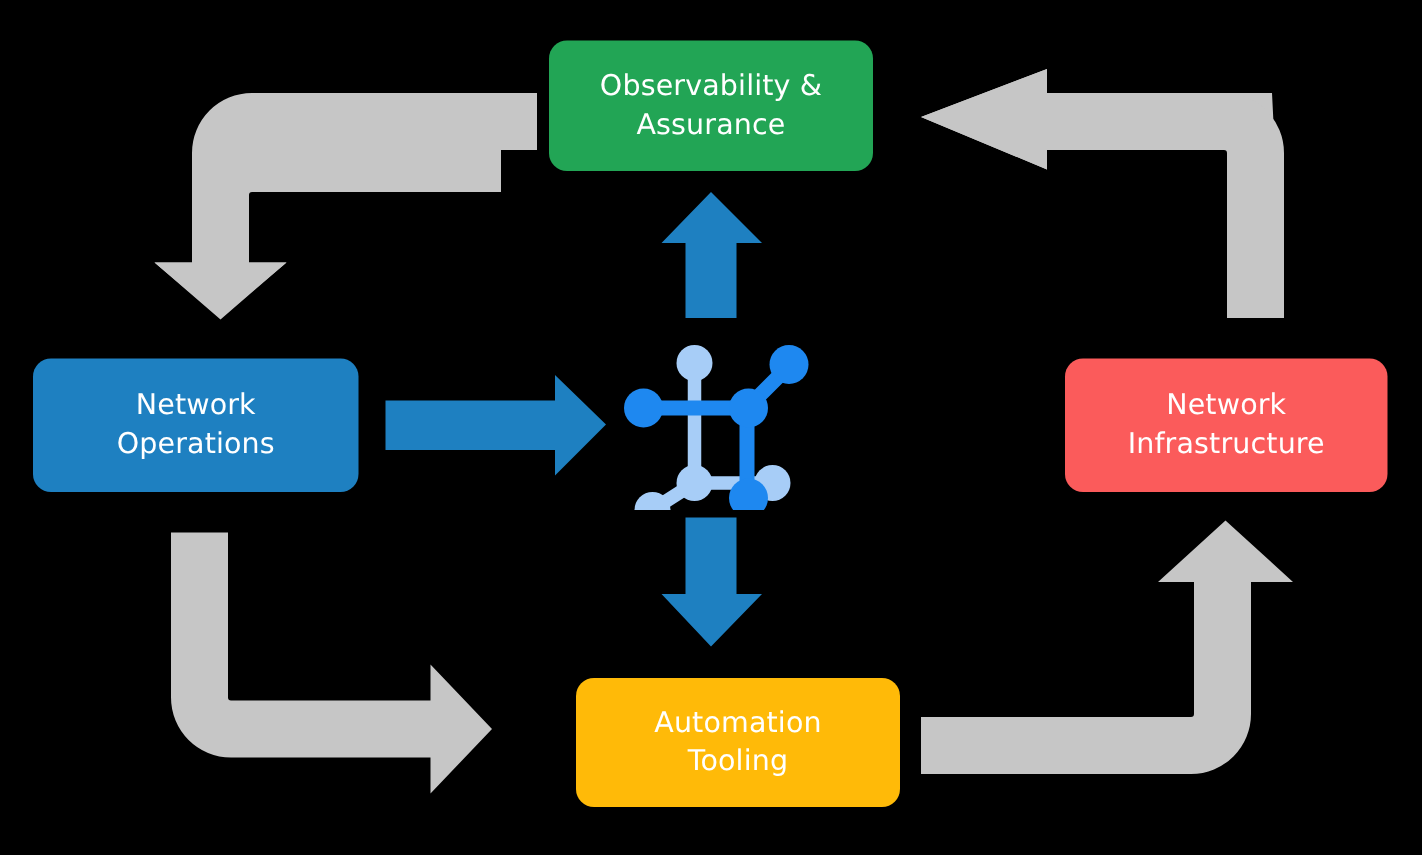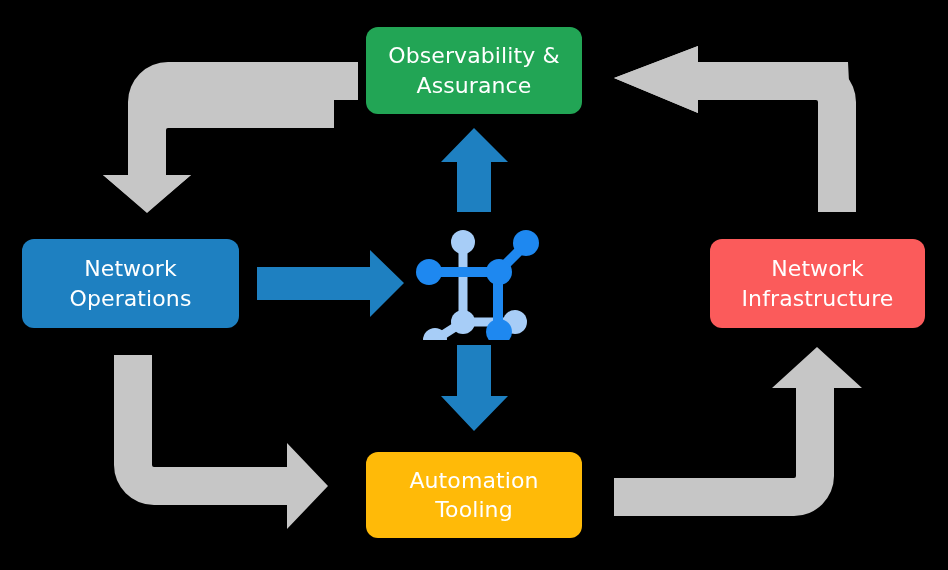--- a/index.html
+++ b/index.html
@@ -19,21 +19,21 @@
     overflow: hidden;
   }
   .node-box {
     position: absolute;
     border-radius: 12px;
     display: flex;
     align-items: center;
     justify-content: center;
     text-align: center;
     color: #ffffff;
-    font-size: 22px;
+    font-size: 19px;
     line-height: 1.32;
     font-weight: 400;
     letter-spacing: 0.1px;
     box-sizing: border-box;
     padding: 4px 10px;
   }
   .node-label {
     white-space: pre-line;
     display: block;
   }
@@ -43,21 +43,21 @@
   }
   #box-operations {
     left: 22px;   top: 239px; width: 217px; height: 89px;
     background: #1E80C1;
   }
   #box-infrastructure {
     left: 710px;  top: 239px; width: 215px; height: 89px;
     background: #FB5B5B;
   }
   #box-automation {
-    left: 366px;  top: 452px; width: 216px; height: 86px;
+    left: 384px;  top: 452px; width: 216px; height: 86px;
     background: #FFBA08;
   }
   .svg-layer {
     position: absolute;
     left: 0; top: 0;
     width: 948px;
     height: 570px;
   }
   .center-icon {
     position: absolute;

